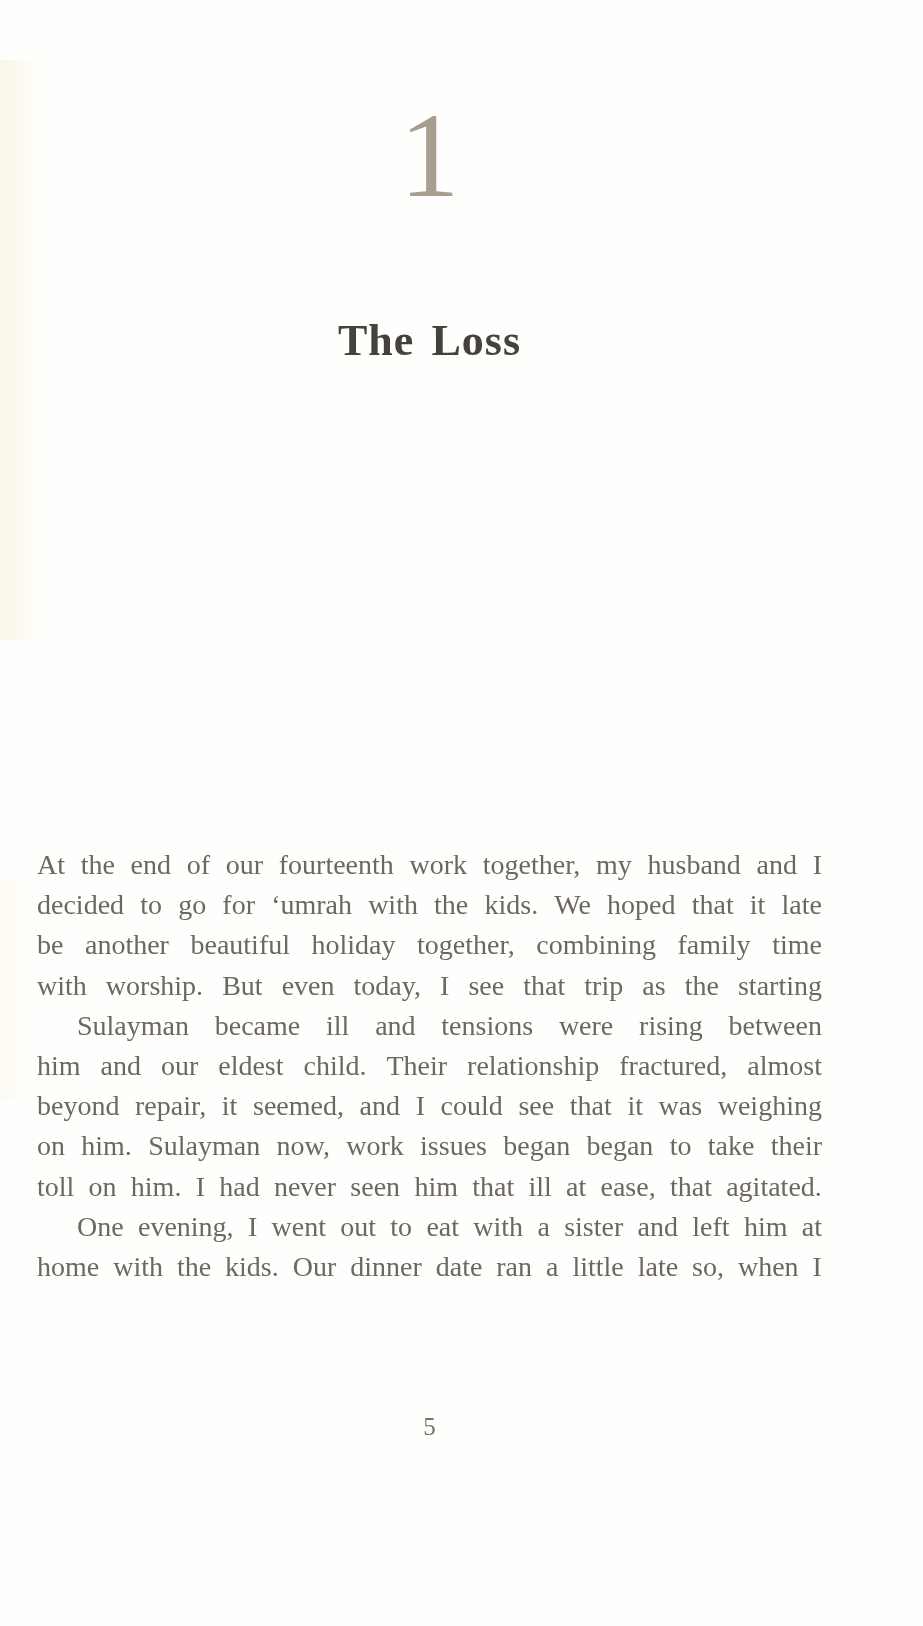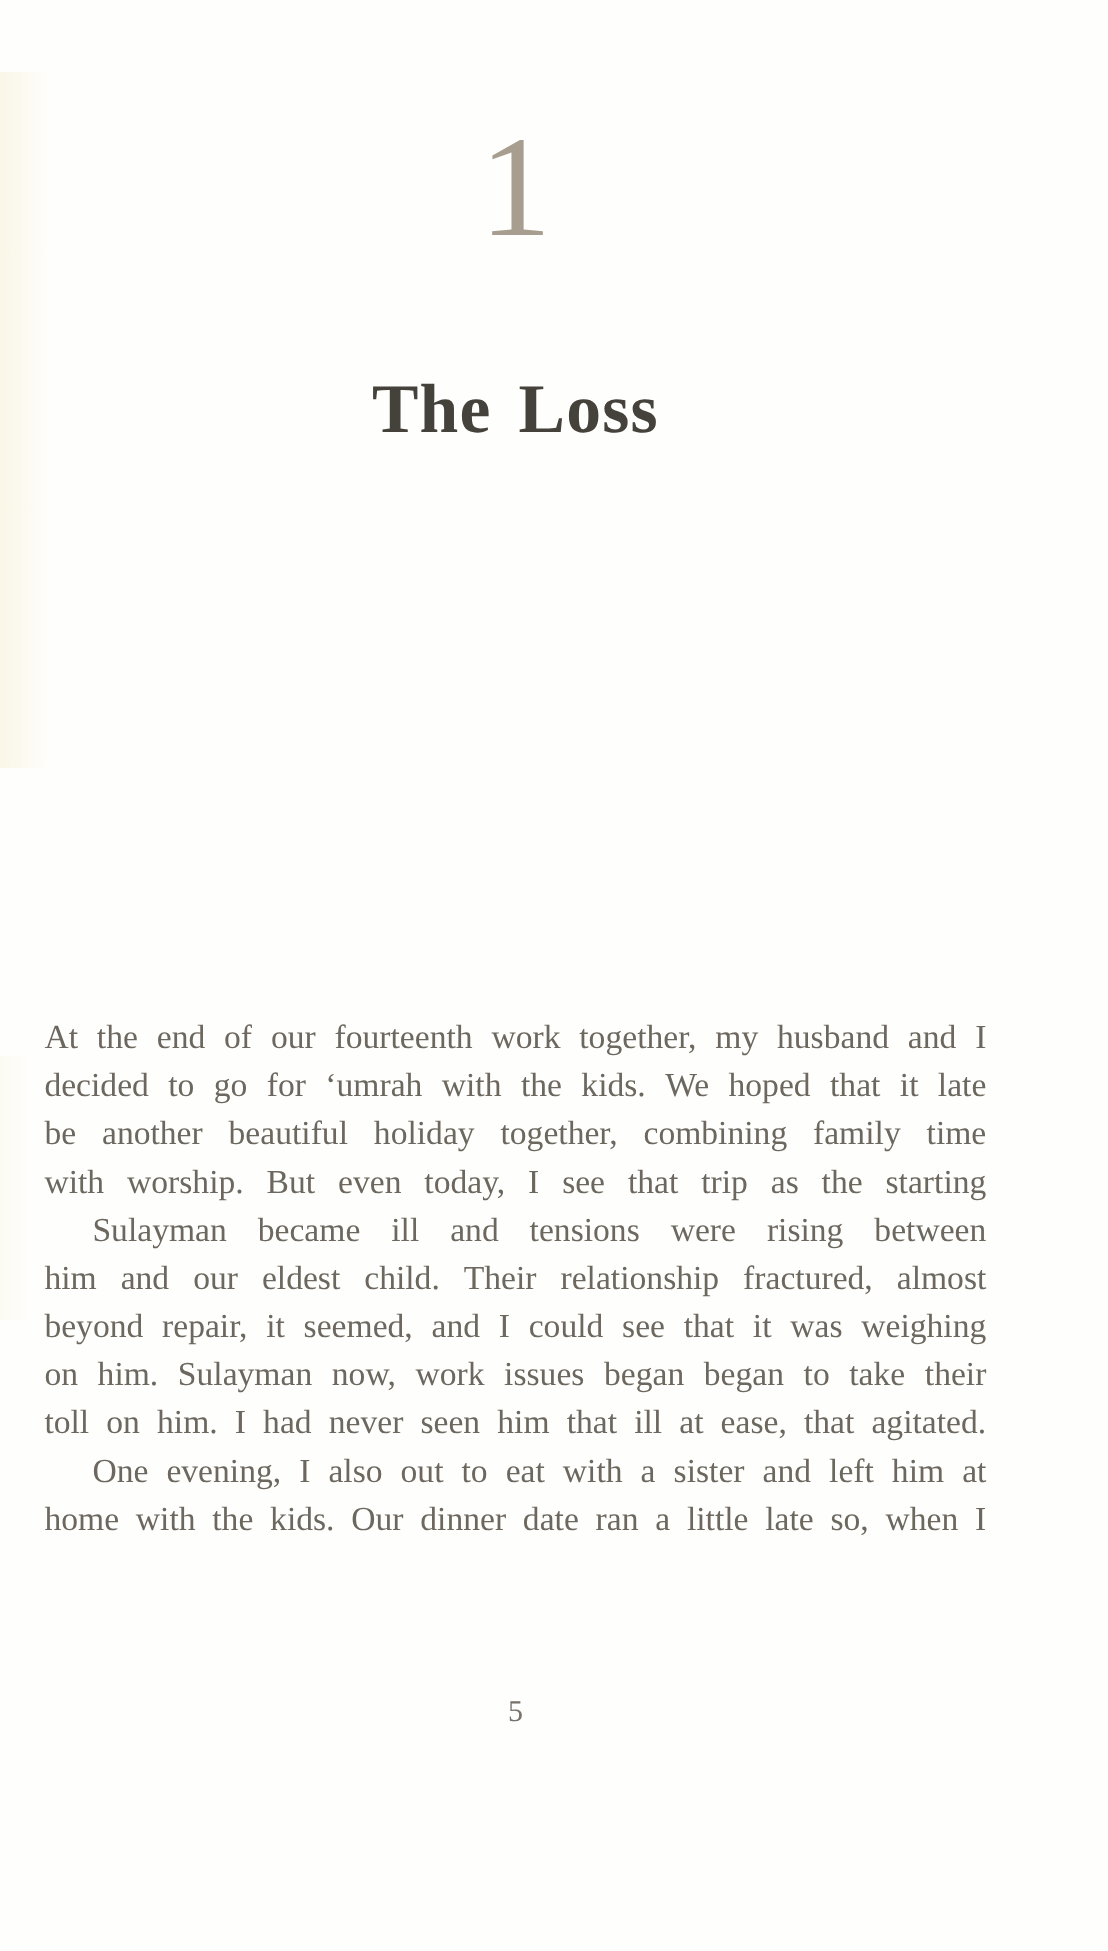--- a/index.html
+++ b/index.html
@@ -41,21 +41,21 @@
     font-size:120px;
     line-height:120px;
     font-weight:400;
     color:var(--chapter-number);
   }
   .chapter-title{
     position:absolute;
     top:312px; left:37px;
     width:785px;
     text-align:center;
-    font-size:58px;
+    font-size:44px;
     line-height:58px;
     font-weight:700;
     letter-spacing:1px;
     word-spacing:0.12em;
     color:var(--title);
   }
   .body-text{
     position:absolute;
     top:845px; left:37px;
     width:785px;
@@ -63,21 +63,21 @@
     color:var(--body-text);
   }
   .line{
     height:40.2px;
     line-height:40.2px;
     white-space:nowrap;
   }
   .j{
     display:flex;
     justify-content:space-between;
-    align-items:flex-end;
+    align-items:flex-start;
   }
   .ind{ padding-left:40px; }
   .page-number{
     position:absolute;
     top:1410px; left:37px;
     width:785px;
     text-align:center;
     font-size:25px;
     line-height:34px;
     color:var(--page-number);
@@ -218,21 +218,21 @@
           <span>that</span>
           <span>agitated.</span>
         </div>
     </div>
 
     <div class="para">
       <div class="line j ind">
           <span>One</span>
           <span>evening,</span>
           <span>I</span>
-          <span>also</span>
+          <span>went</span>
           <span>out</span>
           <span>to</span>
           <span>eat</span>
           <span>with</span>
           <span>a</span>
           <span>sister</span>
           <span>and</span>
           <span>left</span>
           <span>him</span>
           <span>at</span>

